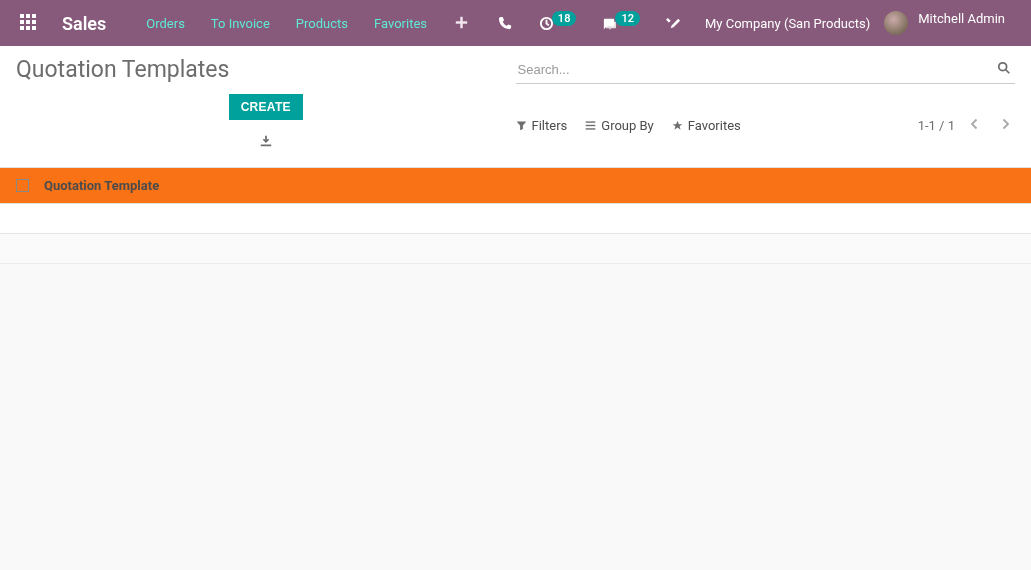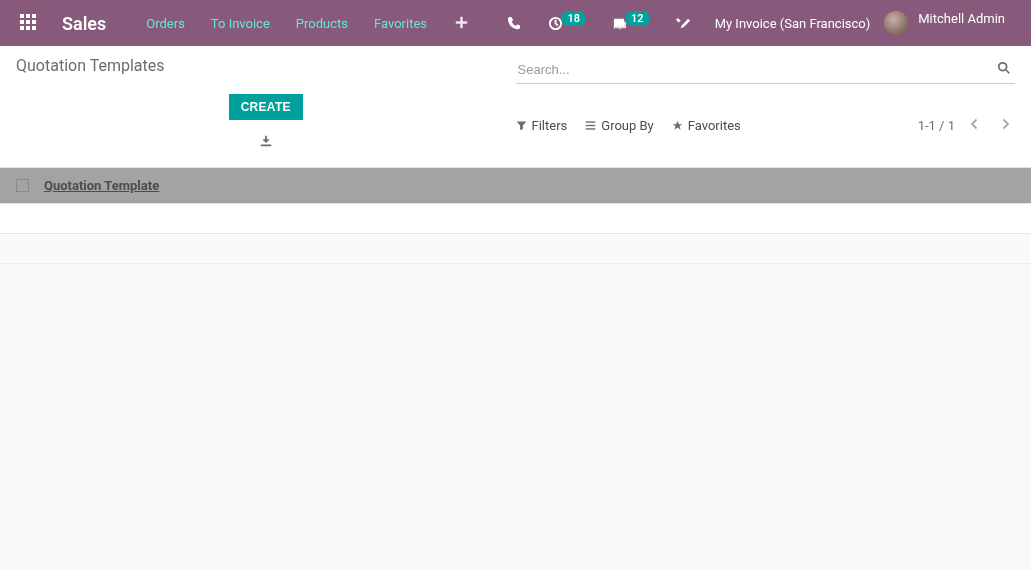--- a/index.html
+++ b/index.html
@@ -74,21 +74,21 @@
     
     .control-panel {
       background: #fff;
       border-bottom: 1px solid #e2e2e2;
       padding: 10px 16px 10px 16px;
       display: grid;
       grid-template-columns: 1fr 1fr;
       row-gap: 10px;
     }
     .breadcrumb {
-      font-size: 16px;
+      font-size: 23px;
       color: #6d6d6d;
     }
     .search-wrap {
       position: relative;
       border-bottom: 1px solid #ccc;
       display: flex;
       align-items: center;
       height: 28px;
     }
     .search-input {
@@ -153,21 +153,21 @@
       color: #6d6d6d;
       font-size: 13px;
     }
     .pager-arrow {
       cursor: pointer;
       padding: 4px;
     }
     .pager-arrow svg { width: 12px; height: 12px; fill: #aaa; }
 
     
-    .list-view { background: #a3a3a3; text-decoration: underline; }
+    .list-view { background: #f97316; }
     .list-header {
       display: flex;
       align-items: center;
       border-bottom: 1px solid #e2e2e2;
       padding: 10px 16px;
       font-weight: 700;
       color: #4c4c4c;
     }
     .checkbox-cell {
       width: 28px;
@@ -253,21 +253,21 @@
           <path d="M1 3h11a1 1 0 011 1v6a1 1 0 01-1 1H5l-3 3V4a1 1 0 011-1z"></path>
           <path d="M5 6h9a1 1 0 011 1v5a1 1 0 01-1 1h-4l-2 2v-2H5a1 1 0 01-1-1V7a1 1 0 011-1z" fill="#fff" opacity="0.8"></path>
         </svg>
       <span class="badge">12</span>
     </div>
     <div class="nav-icon-btn">
       <svg viewBox="0 0 16 16">
           <path d="M13 3l-7 7-1 3 3-1 7-7-2-2zM2 2l3 3-2 2-3-3 2-2z"></path>
         </svg>
     </div>
-    <div class="company-text">My Invoice (San Francisco)</div>
+    <div class="company-text">My Company (San Products)</div>
     <div class="user-block">
       <span class="avatar"></span>
       <span class="user-text">Mitchell Admin</span>
     </div>
   </div>
 </div>
 
 <div class="control-panel">
   <div class="breadcrumb">Quotation Templates</div>
   <div class="search-wrap">

